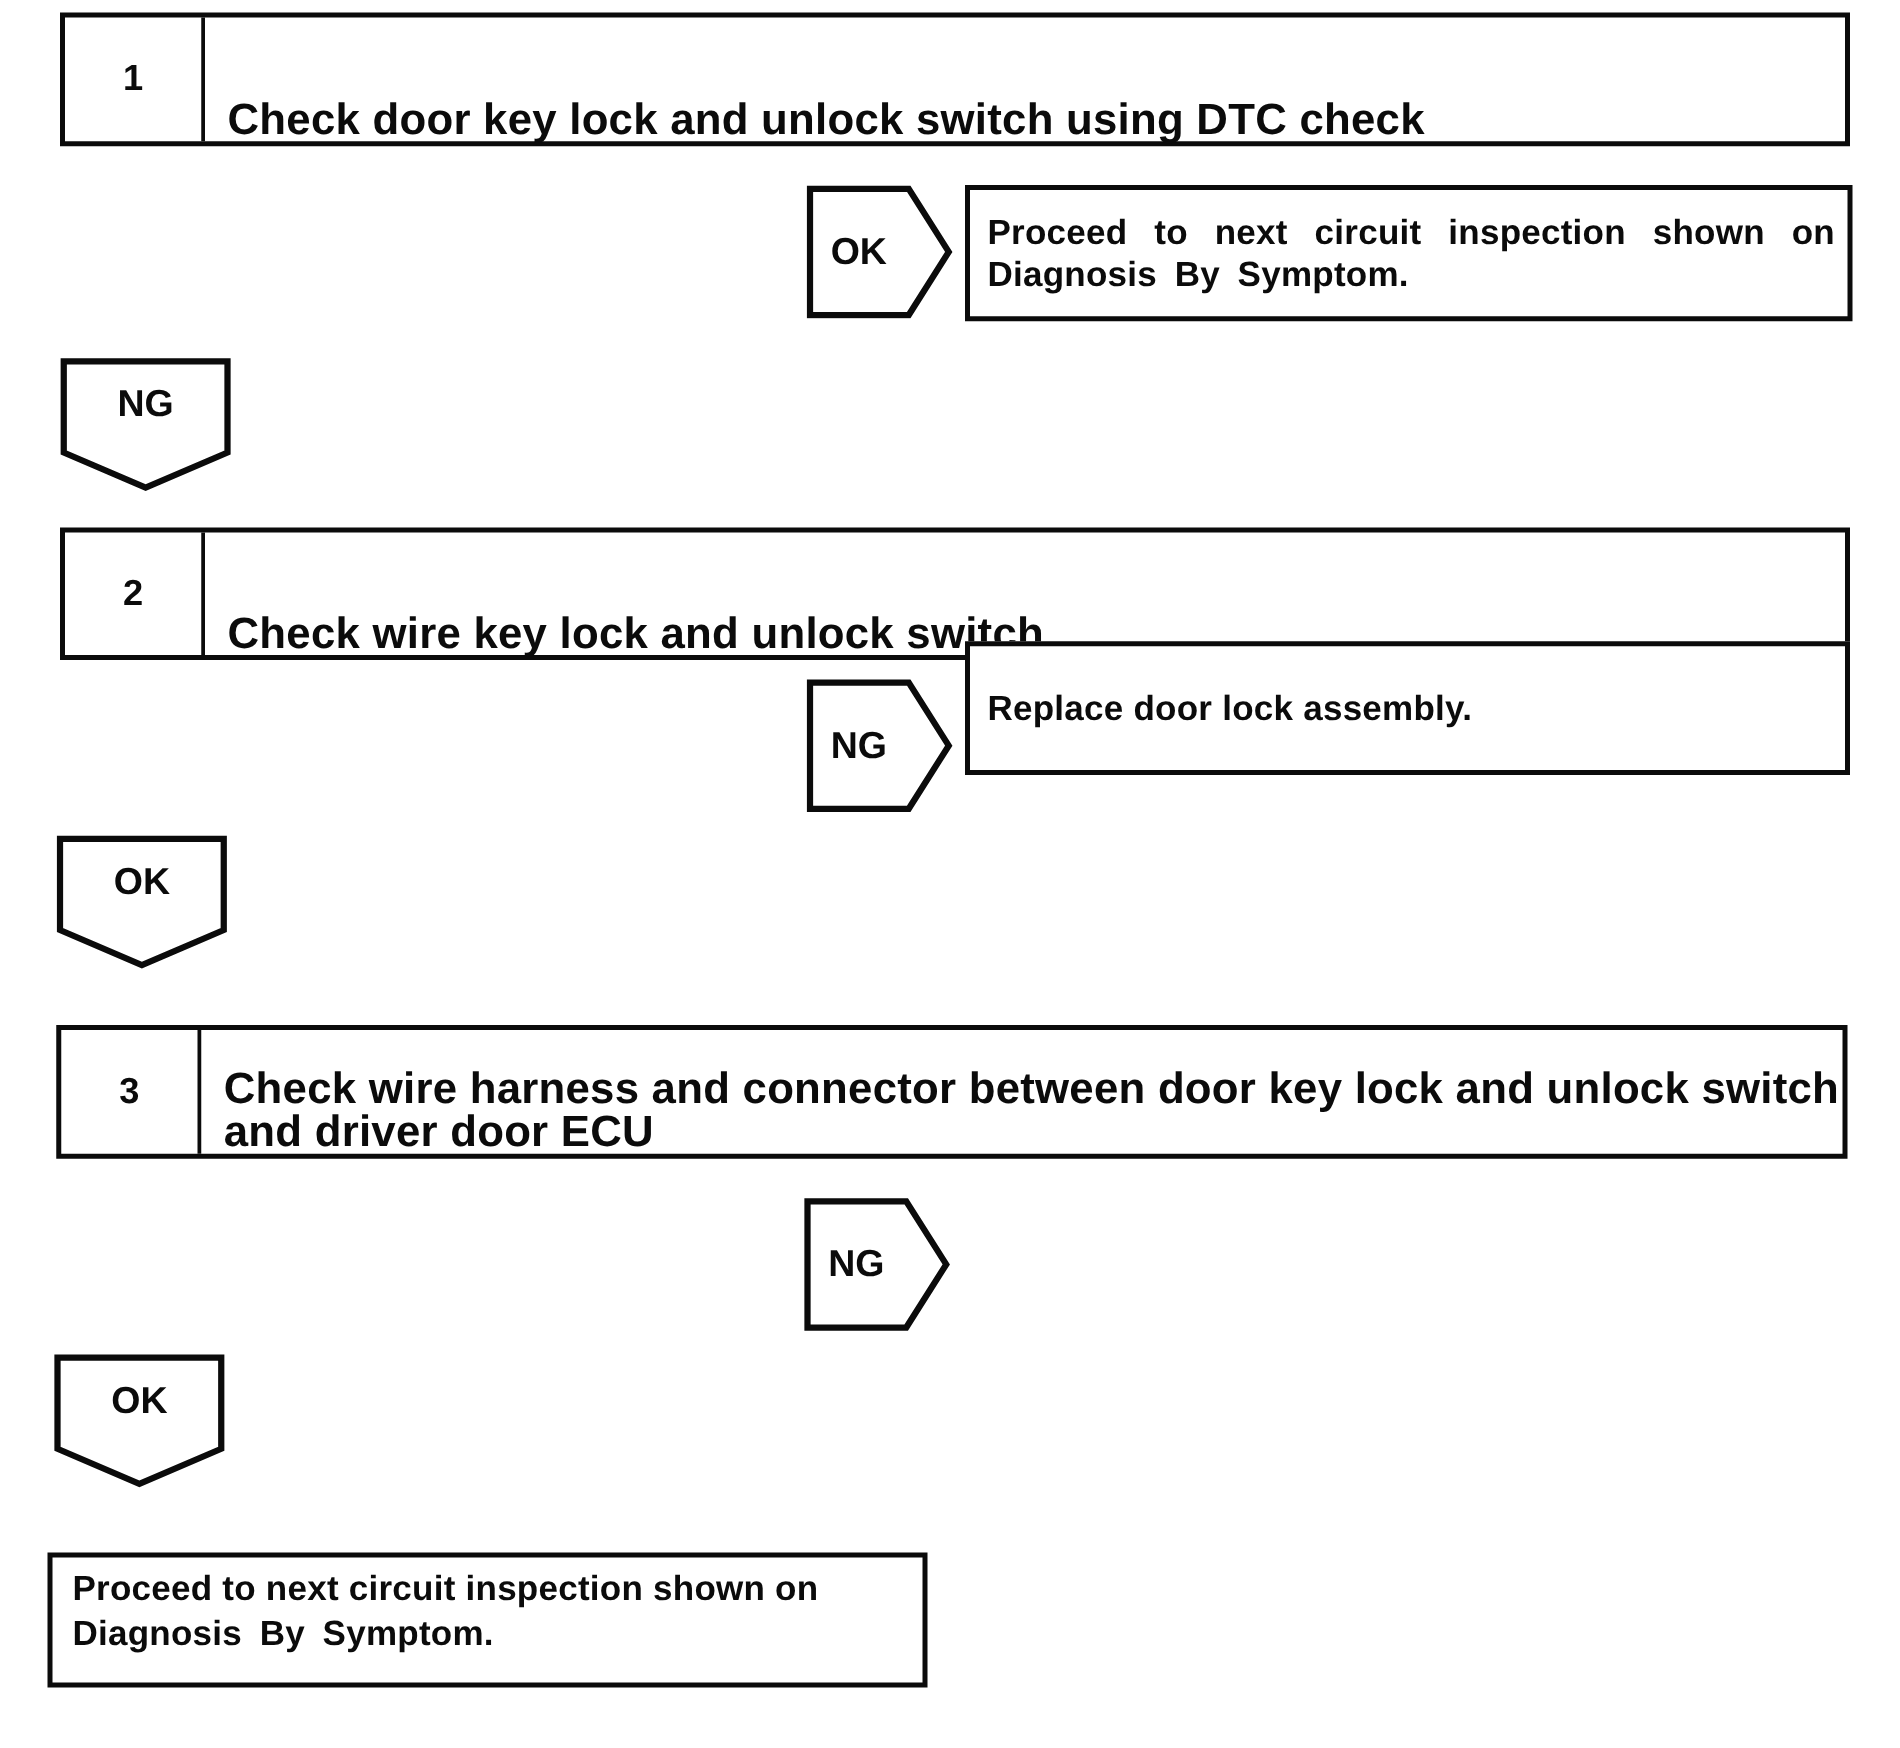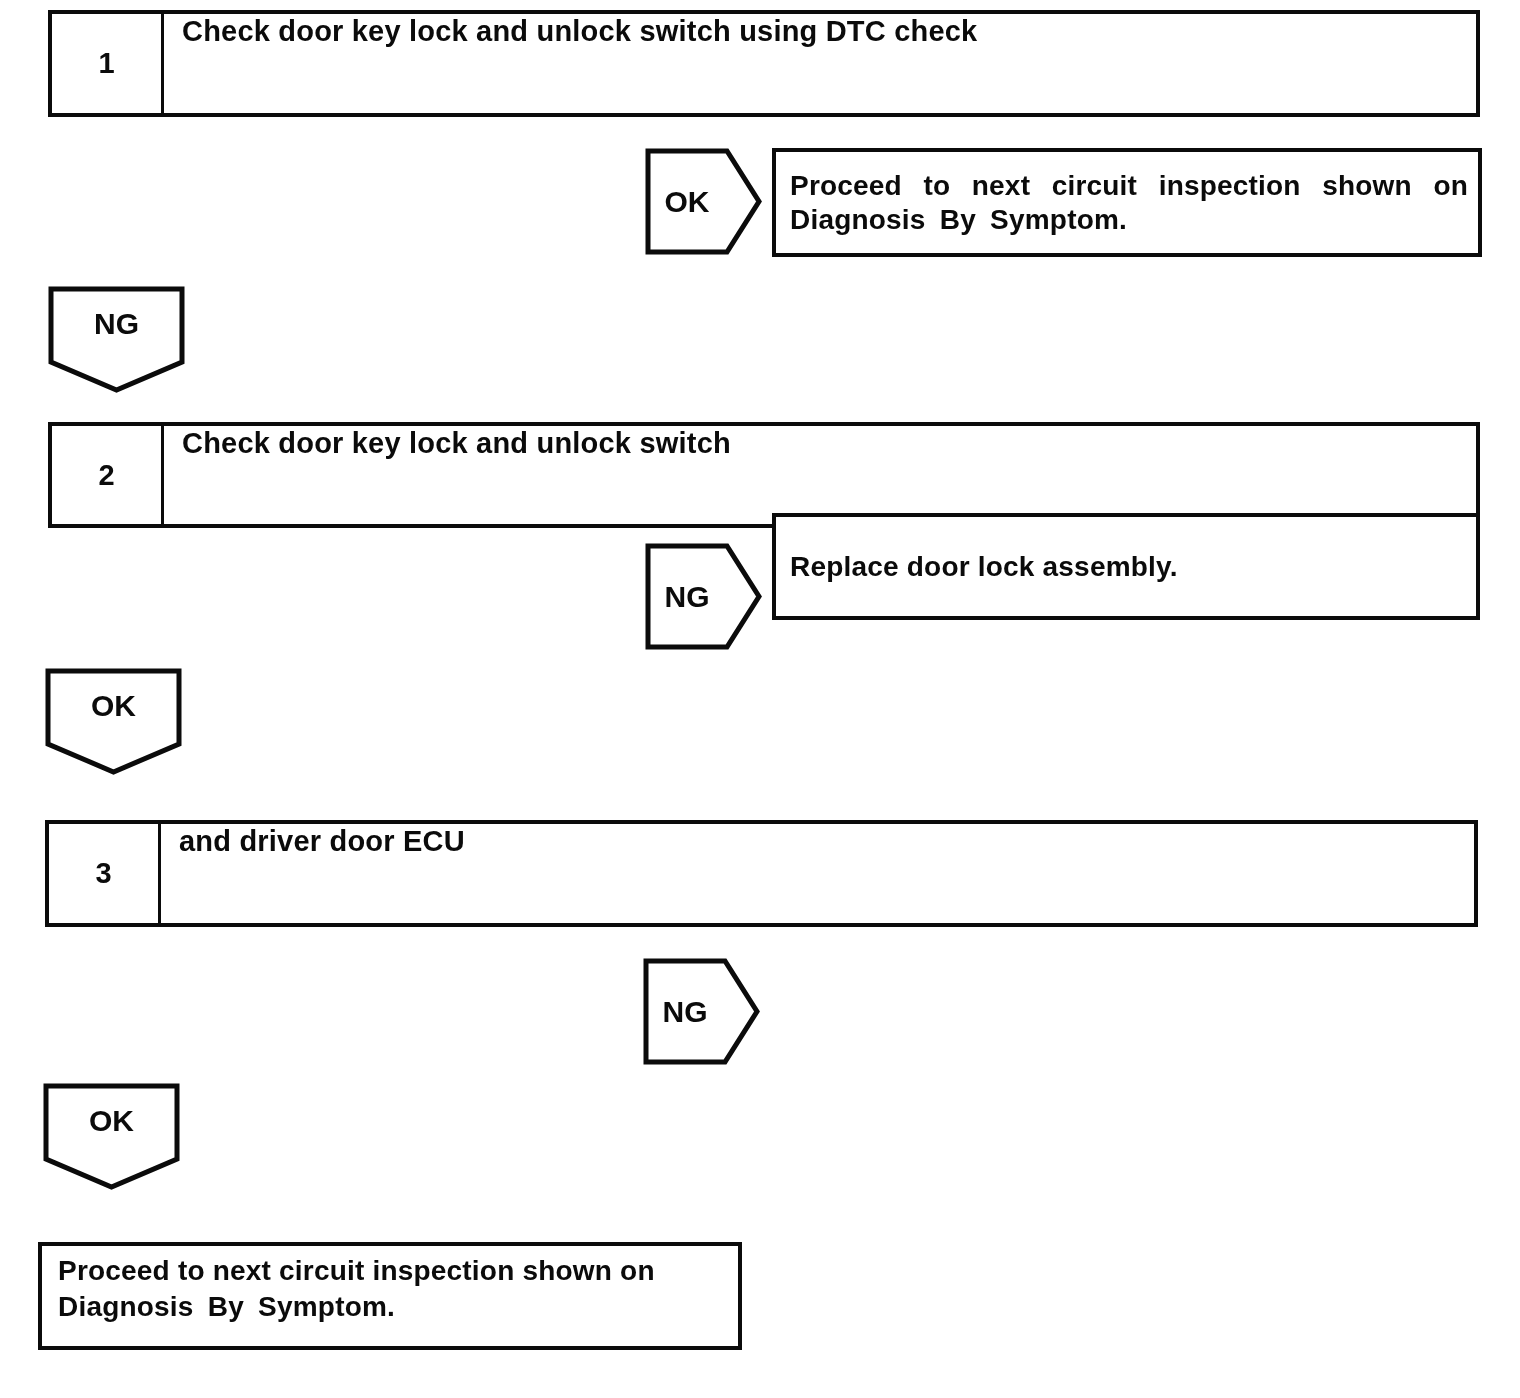--- a/index.html
+++ b/index.html
@@ -11,22 +11,22 @@
   }
   .line { white-space:nowrap; }
 
   
   .step-box { position:absolute; border:4px solid #0b0b0b; background:#fff; display:flex; }
   .step-num {
     flex:none; width:112px; border-right:3px solid #0b0b0b;
     display:flex; align-items:center; justify-content:center; font-size:29px;
   }
   .step-title {
-    flex:1; display:flex; flex-direction:column; justify-content:flex-start;
-    padding:0 20px 0 18px; font-size:29px; line-height:35px; letter-spacing:0.2px;
+    flex:1; display:flex; flex-direction:column; justify-content:flex-end;
+    padding:0 20px 0 18px; font-size:35px; line-height:35px; letter-spacing:0.2px;
   }
 
   
   .result-box {
     position:absolute; border:4px solid #0b0b0b; background:#fff;
     display:flex; flex-direction:column; justify-content:center;
     padding:0 10px 0 14px; font-size:28px; line-height:34px; letter-spacing:0.2px;
   }
   .jline { text-align:justify; text-align-last:justify; }
   .wspread { word-spacing:0.22em; }
@@ -79,21 +79,21 @@
   <div class="pent-down" style="left:48px; top:286px;">
     <svg width="137" height="108" viewBox="0 0 137 108">
       <polygon points="3,3 134,3 134,76 68.5,104 3,76" fill="#ffffff" stroke="#0b0b0b" stroke-width="5"></polygon>
     </svg>
     <div class="pent-label">NG</div>
   </div>
 
   <div class="step-box" style="left:48px; top:422px; width:1432px; height:106px;">
     <div class="step-num">2</div>
     <div class="step-title">
-      <div class="line">Check door key lock and unlock switch</div>
+      <div class="line">Check wire key lock and unlock switch</div>
     </div>
   </div>
 
   <div class="arrow-right" style="left:645px; top:543px;">
     <svg width="118" height="107" viewBox="0 0 118 107">
       <polygon points="3,3 82,3 114,53.5 82,104 3,104" fill="#ffffff" stroke="#0b0b0b" stroke-width="5"></polygon>
     </svg>
     <div class="arrow-label">NG</div>
   </div>
   <div class="result-box" style="left:772px; top:513px; width:708px; height:107px;">
@@ -103,20 +103,21 @@
   <div class="pent-down" style="left:45px; top:668px;">
     <svg width="137" height="108" viewBox="0 0 137 108">
       <polygon points="3,3 134,3 134,76 68.5,104 3,76" fill="#ffffff" stroke="#0b0b0b" stroke-width="5"></polygon>
     </svg>
     <div class="pent-label">OK</div>
   </div>
 
   <div class="step-box" style="left:45px; top:820px; width:1433px; height:107px;">
     <div class="step-num">3</div>
     <div class="step-title">
+      <div class="line">Check wire harness and connector between door key lock and unlock switch</div>
       <div class="line">and driver door ECU</div>
     </div>
   </div>
 
   <div class="arrow-right" style="left:643px; top:958px;">
     <svg width="118" height="107" viewBox="0 0 118 107">
       <polygon points="3,3 82,3 114,53.5 82,104 3,104" fill="#ffffff" stroke="#0b0b0b" stroke-width="5"></polygon>
     </svg>
     <div class="arrow-label">NG</div>
   </div>

